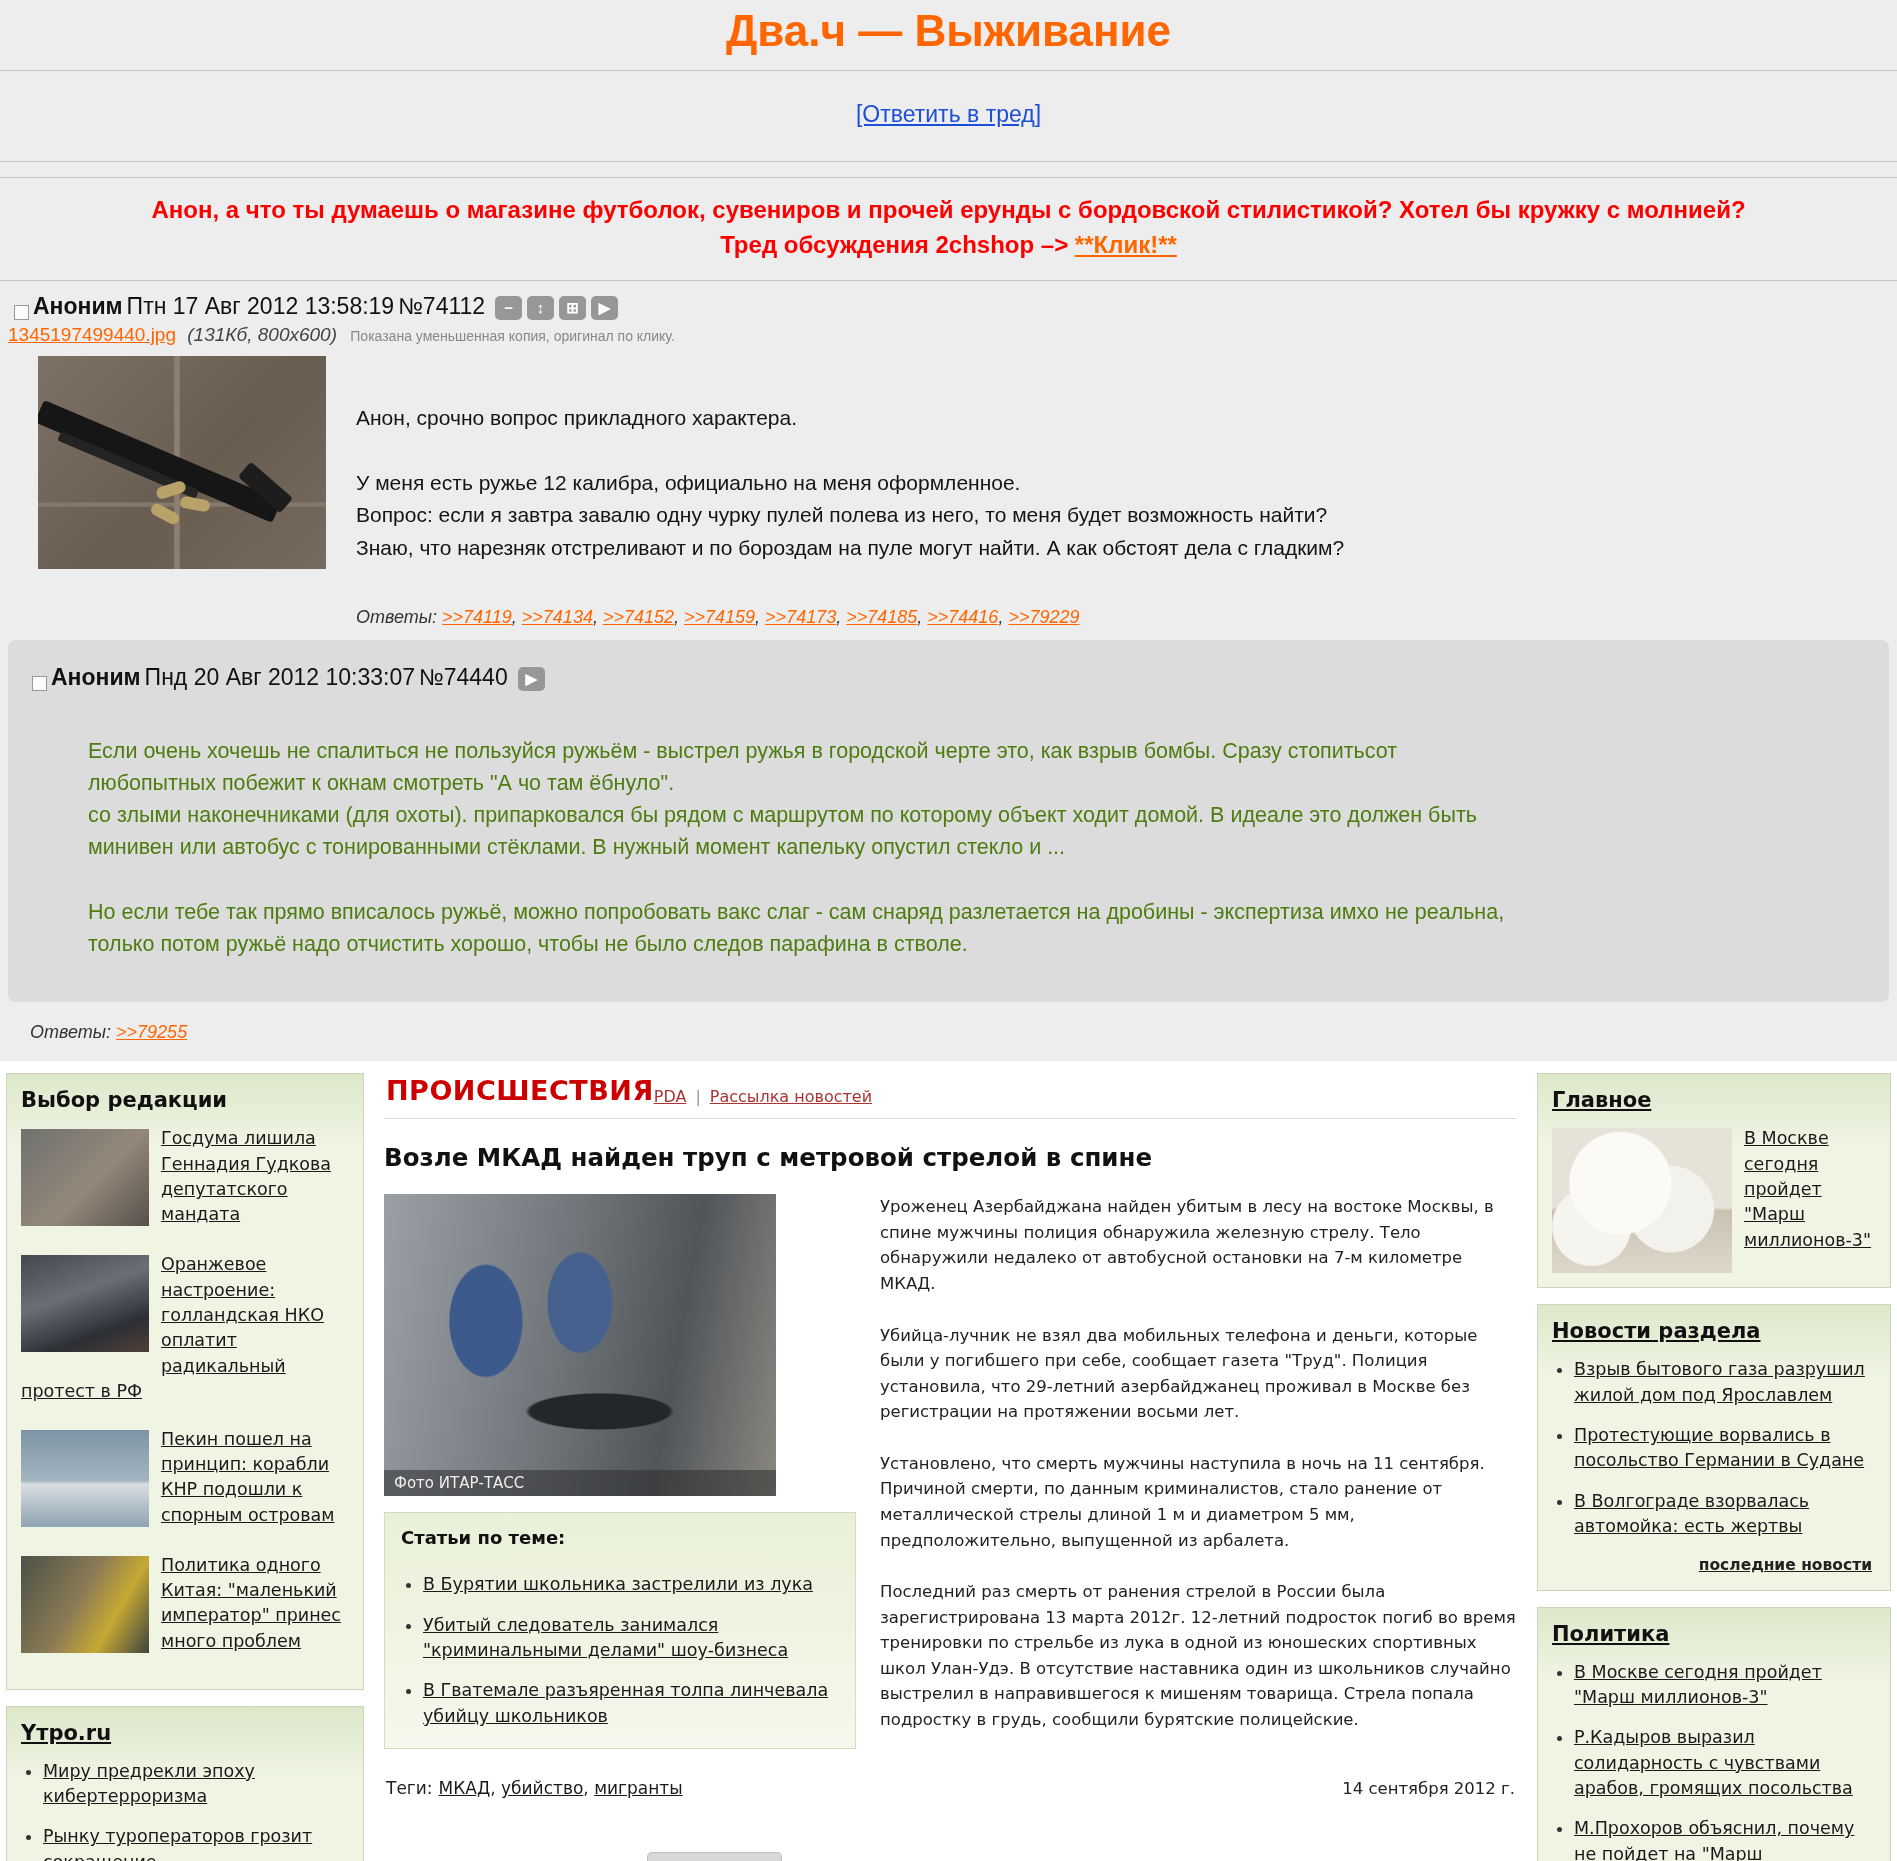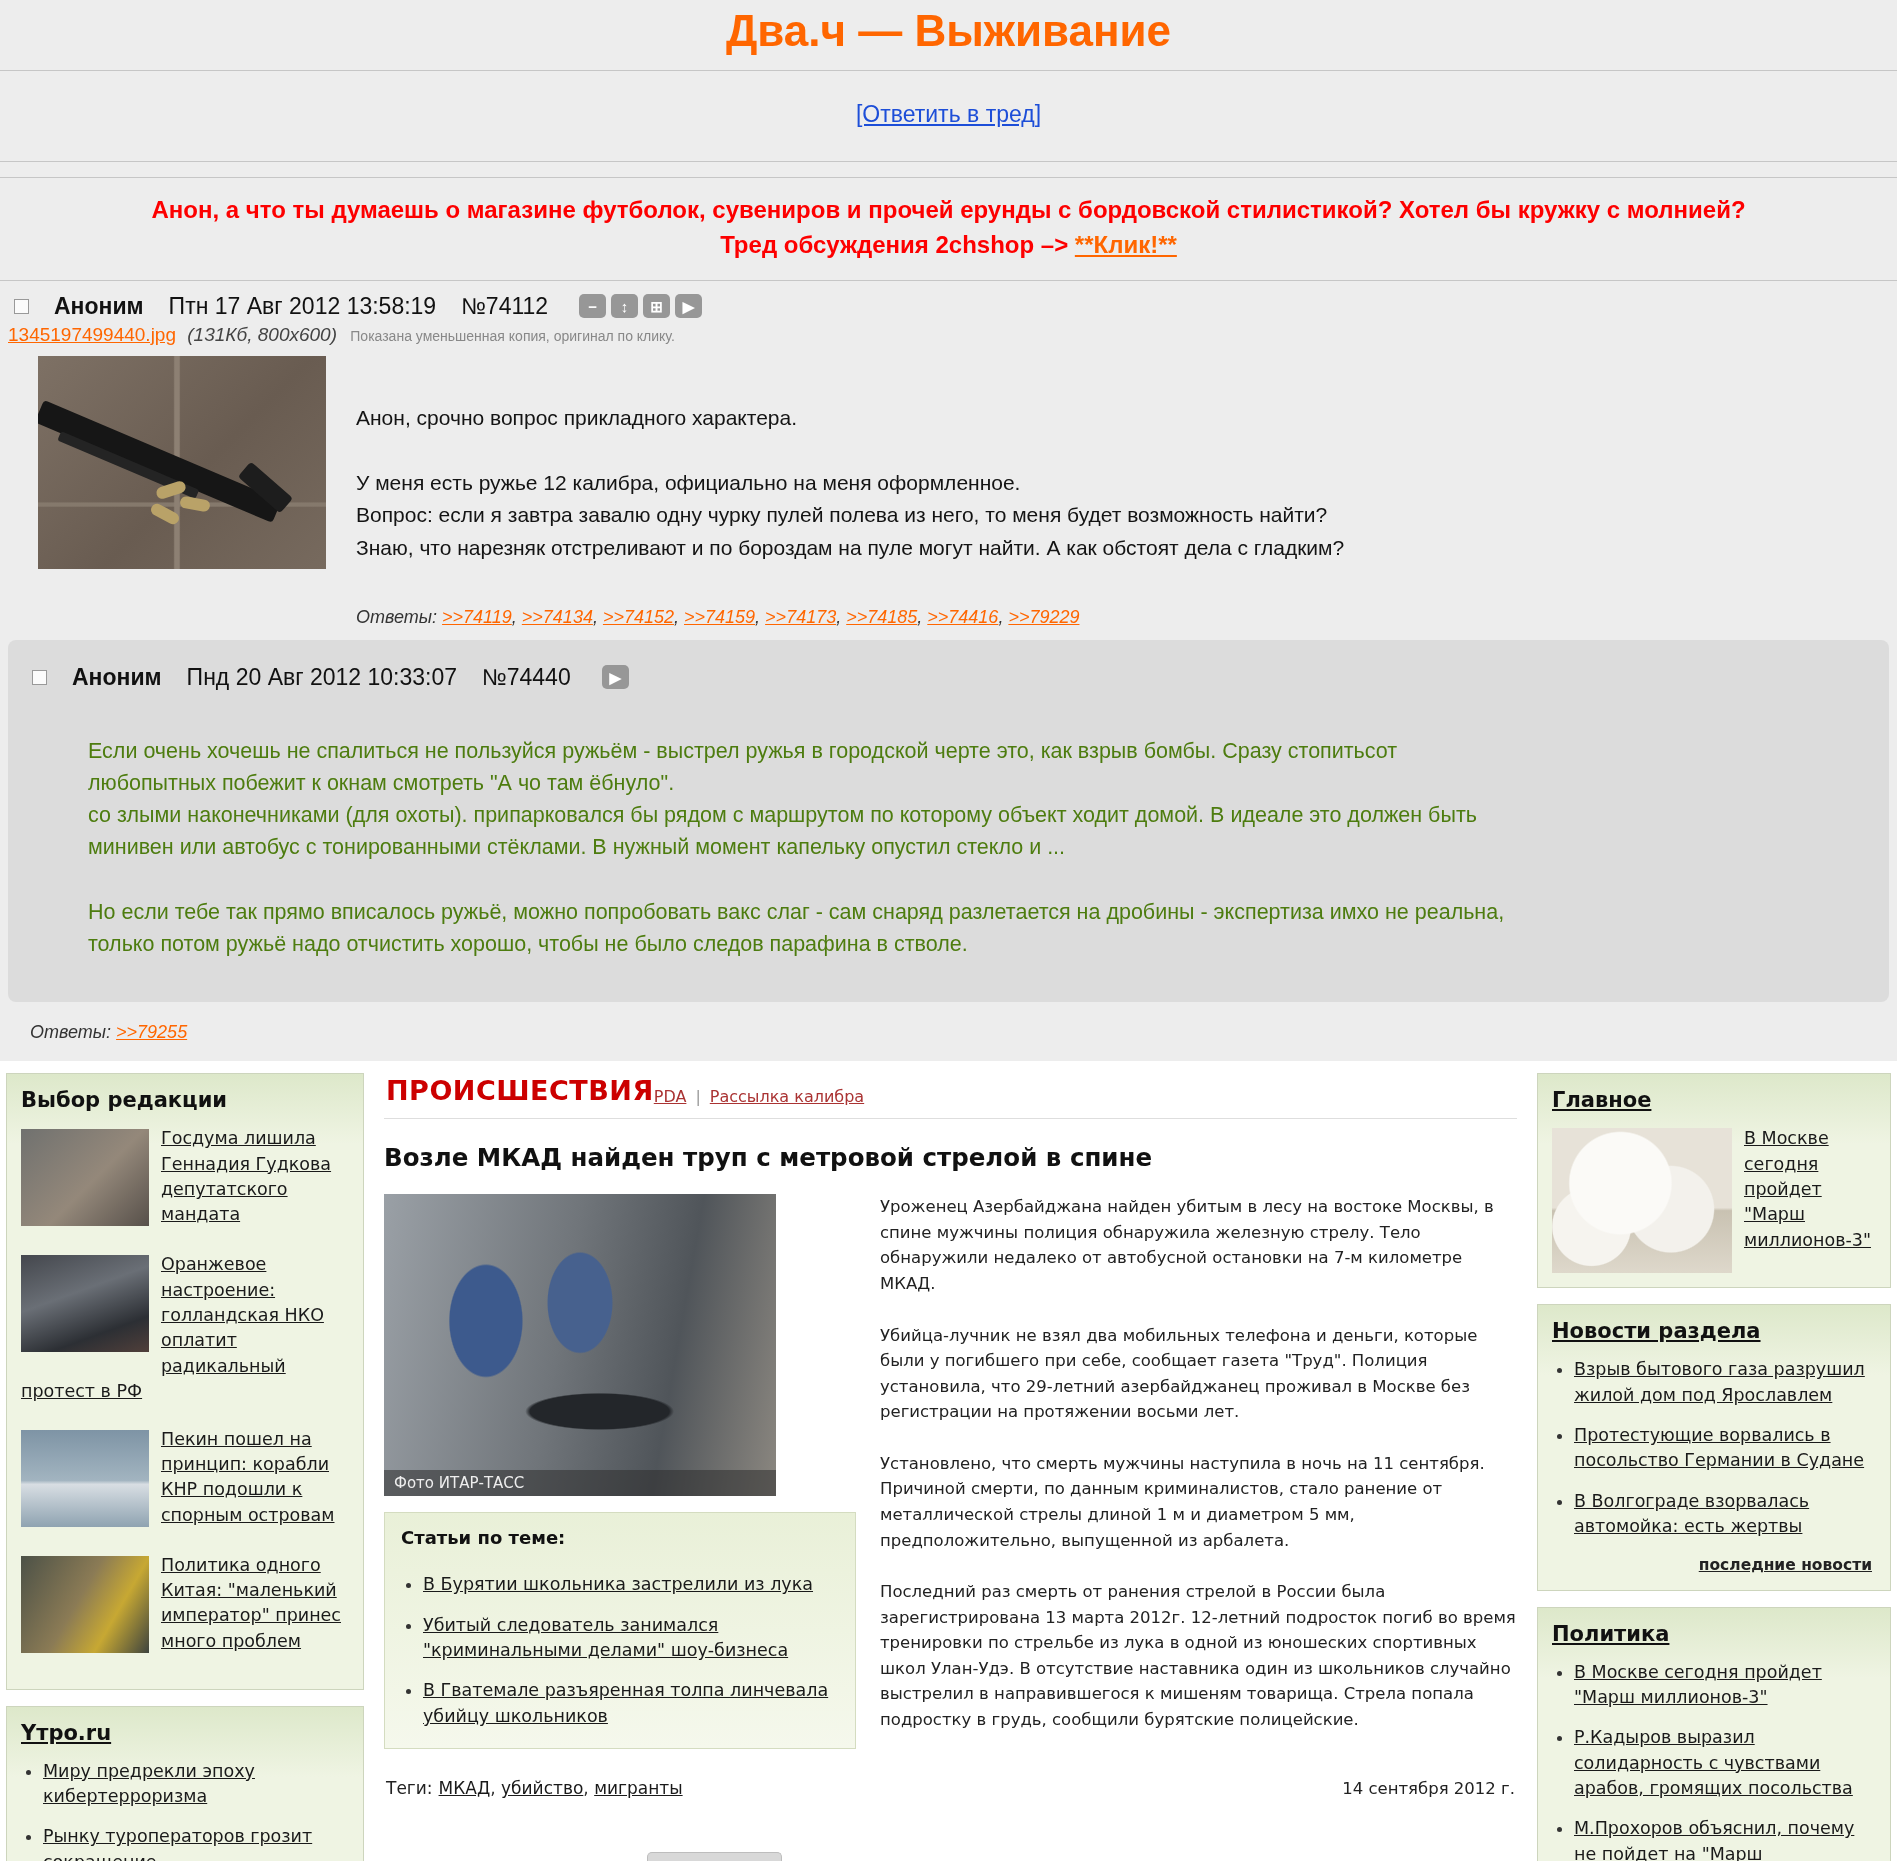--- a/index.html
+++ b/index.html
@@ -11,21 +11,21 @@
   .board{background:#ededed;padding:2px 0 18px}
   .board-title{color:#ff6600;text-align:center;font-size:44px;font-weight:bold;margin:4px 0 14px}
   hr.bhr{border:0;border-top:1px solid #c6c6c6;margin:0}
   hr.bhr2{margin-top:15px}
   .reply-link-row{text-align:center;padding:30px 0 33px}
   .reply-link{color:#1d4ed8;font-size:23px}
   .banner{color:#fd0000;font-weight:bold;font-size:24px;text-align:center;line-height:1.45;
           max-width:1610px;margin:15px auto 17px}
   .banner a{color:#ff6600}
 
-  .post-header{display:flex;align-items:center;gap:25px;margin:12px 0 4px 14px;font-size:23px}
+  .post-header{display:flex;align-items:flex-end;gap:4px;margin:12px 0 4px 14px;font-size:23px}
   .checkbox{width:13px;height:13px;background:#fbfbfb;border:1px solid #999;display:inline-block}
   .author{font-weight:bold}
   .icons{display:flex;gap:5px;margin-left:6px}
   .icon-btn{display:inline-flex;align-items:center;justify-content:center;width:27px;height:24px;
             background:#979797;color:#fff;border-radius:5px;font-size:15px;font-weight:bold;line-height:1}
   .file-line{margin:3px 0 6px 8px;font-size:19px}
   .file-name{color:#ff6600}
   .file-meta{font-style:italic;color:#444;margin-left:6px}
   .file-note{font-size:14px;color:#888;margin-left:8px}
 
@@ -233,21 +233,21 @@
         <li><a>Миру предрекли эпоху кибертерроризма</a></li>
           <li><a>Рынку туроператоров грозит сокращение</a></li>
       </ul>
     </div>
   </div>
 
   <div class="col-mid">
     <div class="mid-head">
       <span class="section-title">ПРОИСШЕСТВИЯ</span>
       <span class="mid-links">
-        <a>PDA</a><span class="sep">|</span><a>Рассылка калибра</a>
+        <a>PDA</a><span class="sep">|</span><a>Рассылка новостей</a>
       </span>
     </div>
     <div class="headline">Возле МКАД найден труп с метровой стрелой в спине</div>
     <div class="article">
       <div class="art-left">
         <div class="photo">
           <div class="photo-caption">Фото ИТАР-ТАСС</div>
         </div>
         <div class="related">
           <div class="related-title">Статьи по теме:</div>

